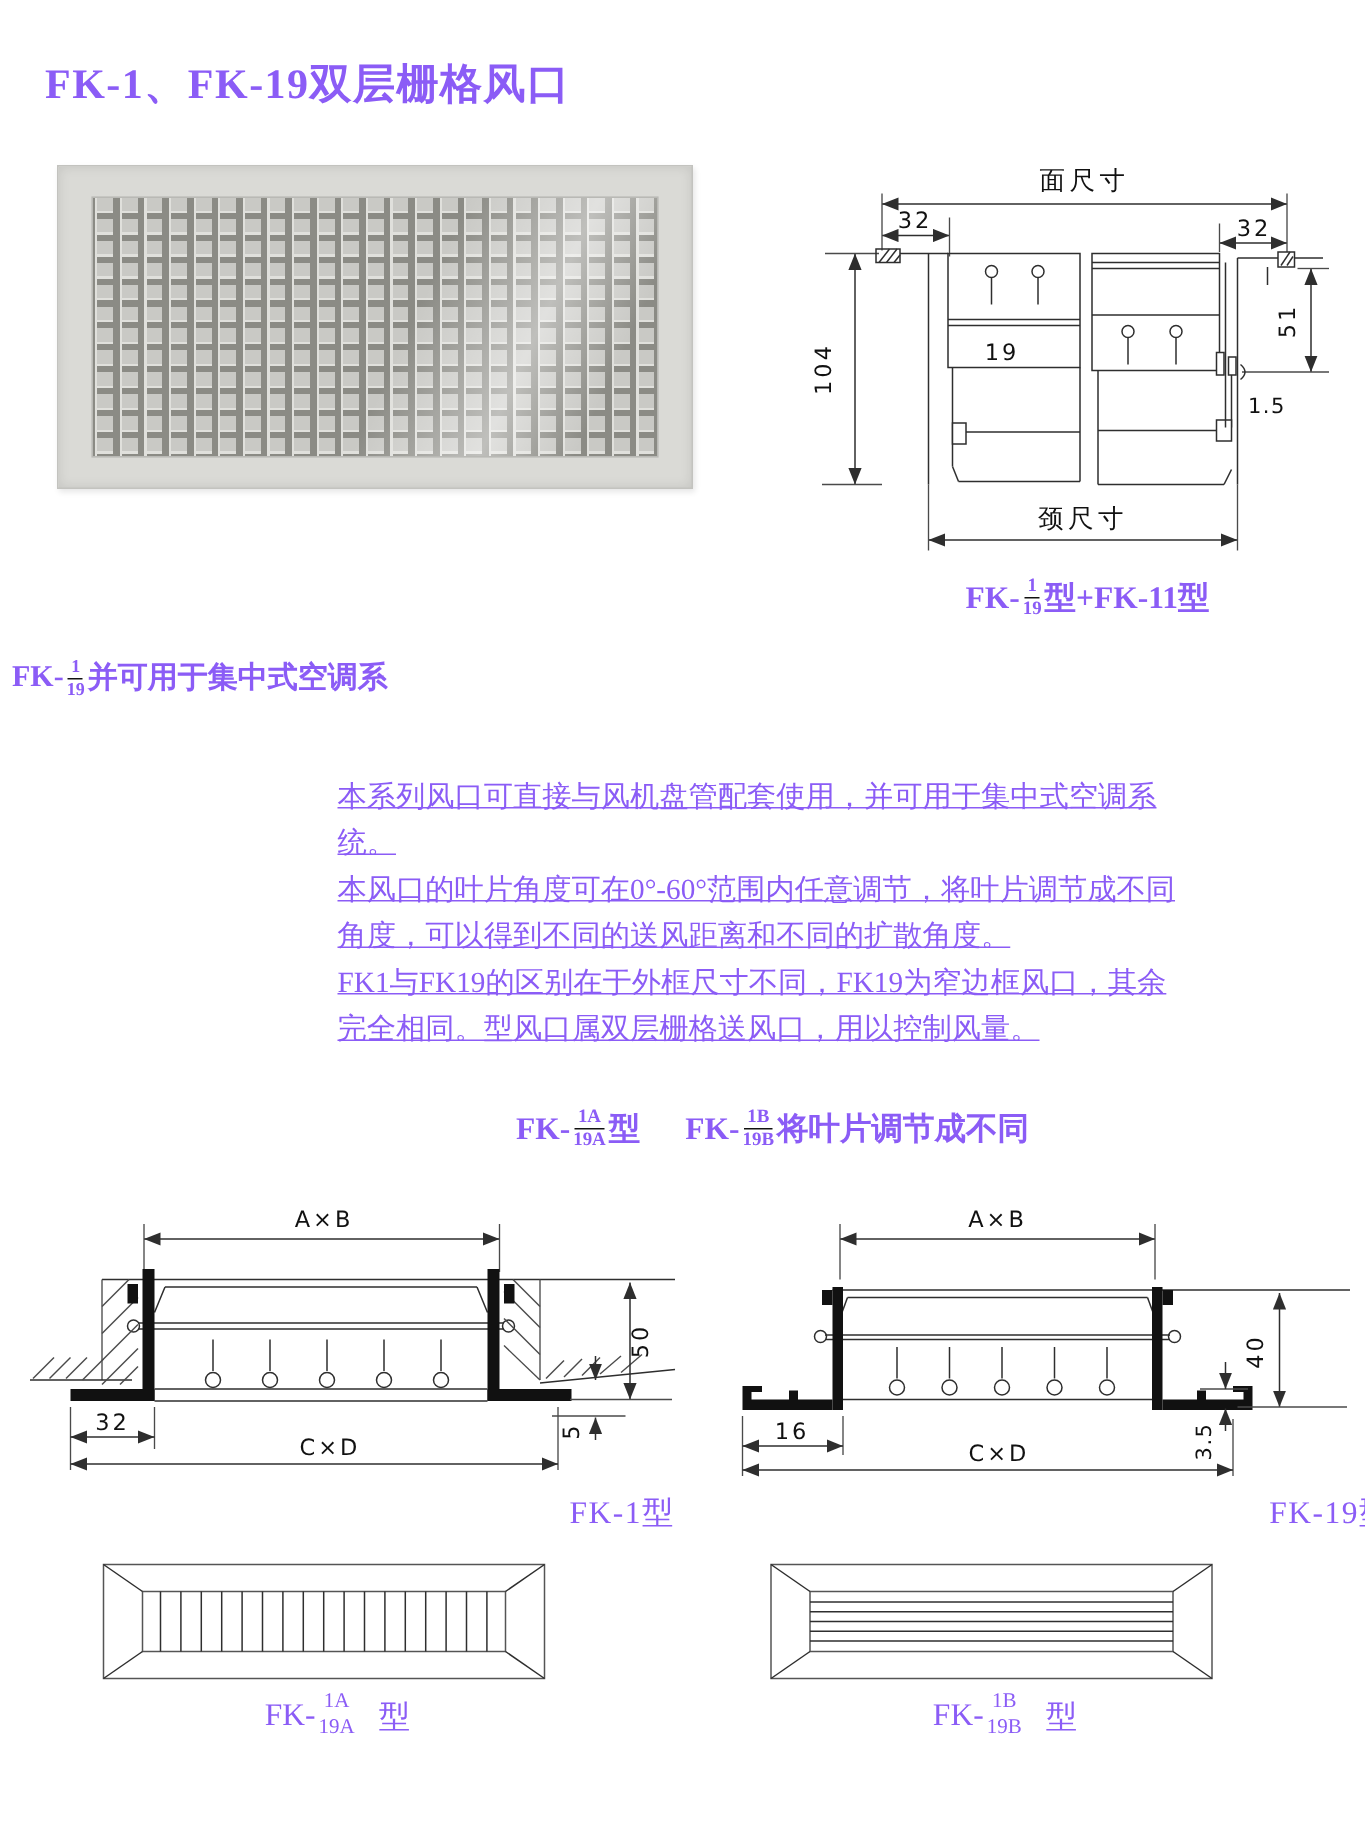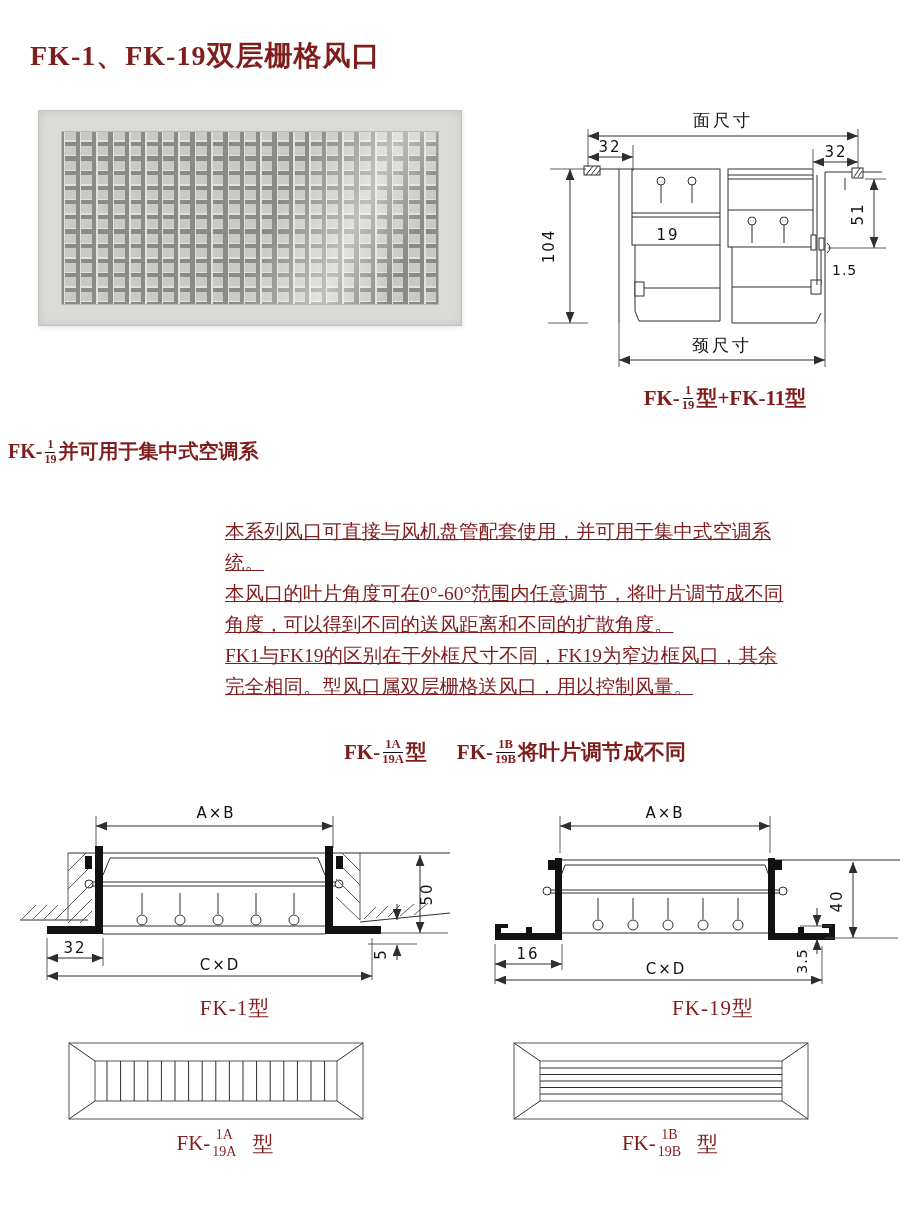--- a/index.html
+++ b/index.html
@@ -1,17 +1,17 @@
 <!DOCTYPE html>
 <html><head>
 <meta charset="utf-8">
 <style>
   html,body{margin:0;padding:0;background:#ffffff;}
   #page{position:relative;width:910px;height:1220px;background:#fff;overflow:hidden;
-        font-family:"Liberation Serif","DejaVu Serif",serif;color:#7f1d1d;}
+        font-family:"Liberation Serif","DejaVu Serif",serif;color:#8b5cf6;}
 
   .page-title{position:absolute;left:30px;top:18px;font-size:28px;font-weight:bold;
               letter-spacing:1px;white-space:nowrap;}
 
   
   .photo{position:absolute;left:38px;top:110px;width:424px;height:216px;
          background:#dadad6;border:1px solid #c3c3bf;box-sizing:border-box;
          padding:20px 22px;box-shadow:inset 0 0 8px rgba(0,0,0,.10),1px 2px 4px rgba(0,0,0,.10);}
   .grille{width:100%;height:100%;background-color:#c9c9c5;
     background-image:
@@ -38,21 +38,21 @@
   .cap-assembly{position:absolute;left:545px;top:384px;width:360px;text-align:center;
                 font-weight:bold;font-size:21px;display:flex;align-items:center;justify-content:center;}
   .intro-line{position:absolute;left:8px;top:438px;font-size:20px;font-weight:bold;
               display:flex;align-items:center;white-space:nowrap;}
   .body-text{position:absolute;left:225px;top:516px;width:670px;font-size:19.5px;line-height:31px;}
   .body-text div{white-space:nowrap;text-decoration:underline;}
   .section-title{position:absolute;left:120px;top:738px;width:790px;font-weight:bold;font-size:21px;
                  display:flex;align-items:center;justify-content:center;white-space:nowrap;}
   .section-title .gap{display:inline-block;width:30px;}
 
-  .cap-drawing{position:absolute;top:994px;text-align:center;font-size:21px;letter-spacing:1px;}
+  .cap-drawing{position:absolute;top:994px;text-align:right;font-size:21px;letter-spacing:1px;}
   .cap-front{position:absolute;top:1128px;display:flex;align-items:center;justify-content:center;
              font-size:21px;}
   .cap-front .frac{font-size:14px;}
   .cap-front .suffix{margin-left:14px;}
 </style>
 </head>
 <body>
 
 <div id="page">
 

